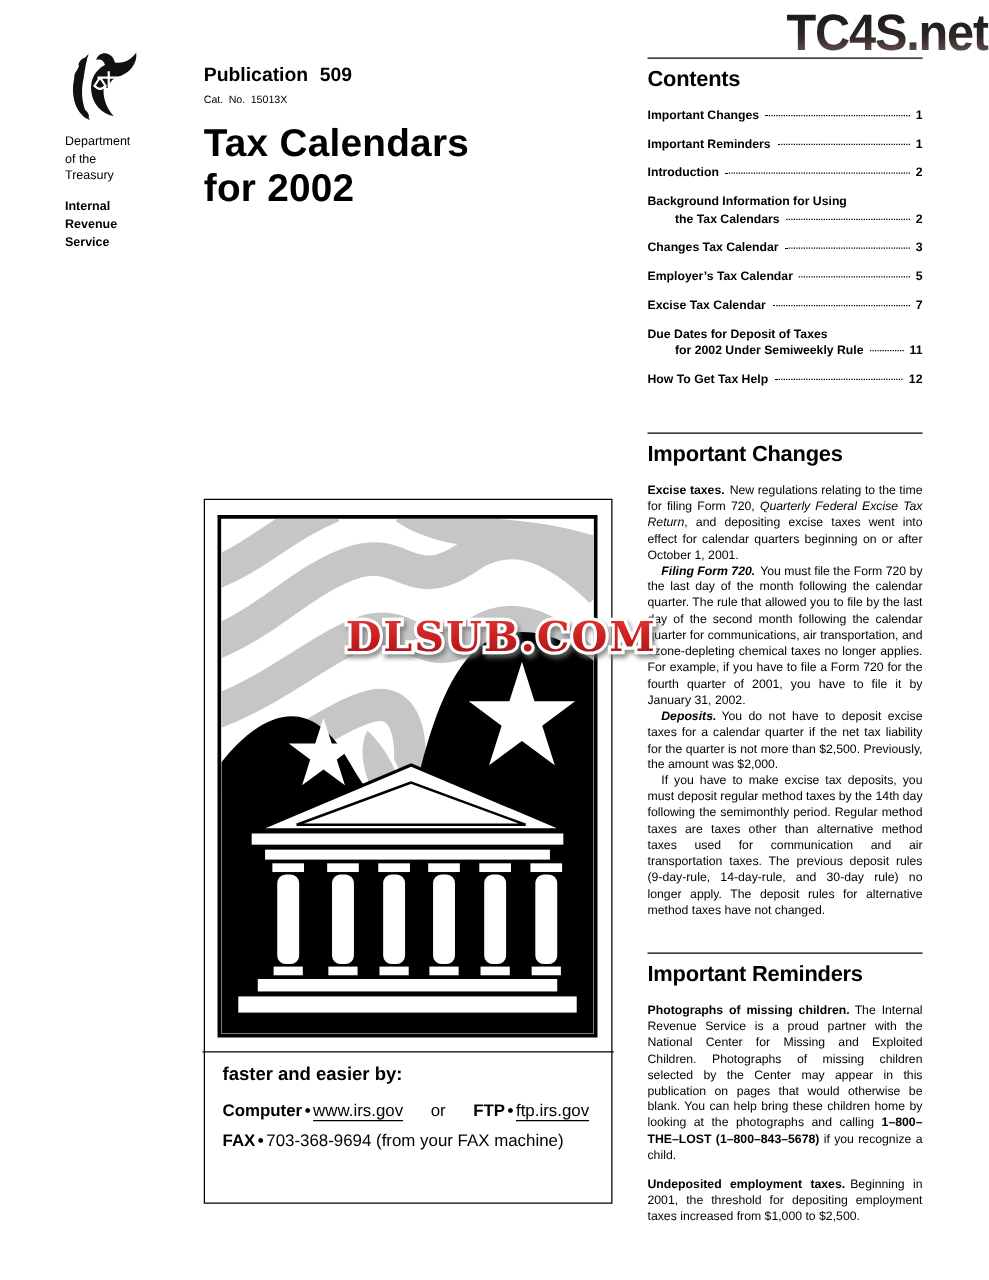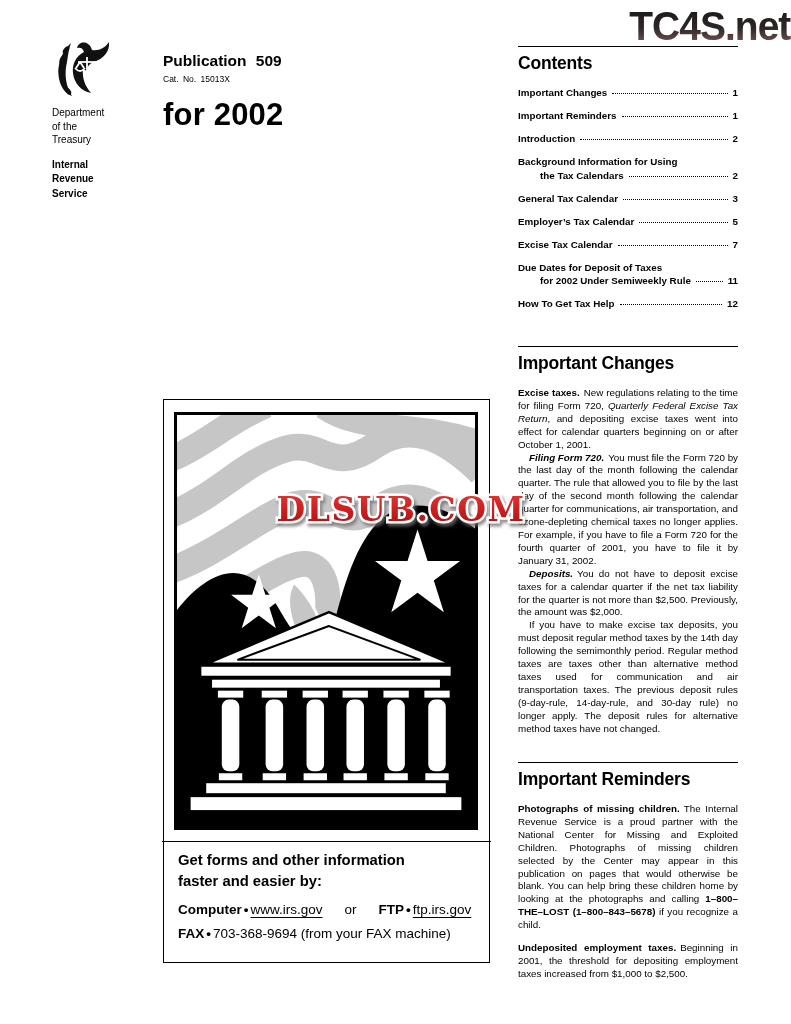--- a/index.html
+++ b/index.html
@@ -106,20 +106,21 @@
       <div>Internal</div>
       <div>Revenue</div>
       <div>Service</div>
     </div>
   </div>
 
   <div class="pub-block">
     <div class="pub-number">Publication 509</div>
     <div class="pub-cat">Cat. No. 15013X</div>
     <div class="pub-title">
+      <div>Tax Calendars</div>
       <div>for 2002</div>
     </div>
   </div>
 
   <div class="col contents-block">
     <div class="rule"></div>
     <div class="h2">Contents</div>
 
     <div class="toc-row">
       <span class="toc-label">Important Changes</span>
@@ -138,21 +139,21 @@
     </div>
     <div class="toc-wrap2">
       <div class="toc-l1">Background Information for Using</div>
       <div class="toc-row">
         <span class="toc-label ind">the Tax Calendars</span>
         <span class="toc-dots"></span>
         <span class="toc-page">2</span>
       </div>
     </div>
     <div class="toc-row">
-      <span class="toc-label">General Tax Calendar</span>
+      <span class="toc-label">Changes Tax Calendar</span>
       <span class="toc-dots"></span>
       <span class="toc-page">3</span>
     </div>
     <div class="toc-row">
       <span class="toc-label">Employer’s Tax Calendar</span>
       <span class="toc-dots"></span>
       <span class="toc-page">5</span>
     </div>
     <div class="toc-row">
       <span class="toc-label">Excise Tax Calendar</span>
@@ -233,21 +234,20 @@
           <g fill="#ffffff">
             <rect x="30" y="370" width="246" height="10"></rect>
             <rect x="14" y="384" width="278" height="13"></rect>
           </g>
         </g>
       </svg>
     </div>
     <div class="box-divider"></div>
     <div class="getforms">
       <div class="gf-heading">
-        <div>Get forms and other information</div>
         <div>faster and easier by:</div>
       </div>
       <div class="gf-line"><b>Computer</b><span class="bullet">•</span><span class="url">www.irs.gov</span><span class="or">or</span><b>FTP</b><span class="bullet">•</span><span class="url">ftp.irs.gov</span></div>
       <div class="gf-line"><b>FAX</b><span class="bullet">•</span><span>703-368-9694 (from your FAX machine)</span></div>
     </div>
   </div>
 
   <svg class="wm-mid" viewBox="0 0 300 54">
     <defs>
       <linearGradient id="dlsubGrad" x1="0" y1="0" x2="0" y2="1">

